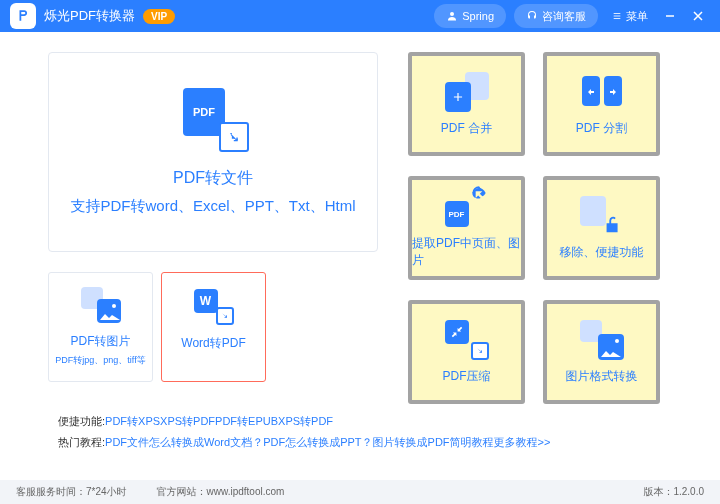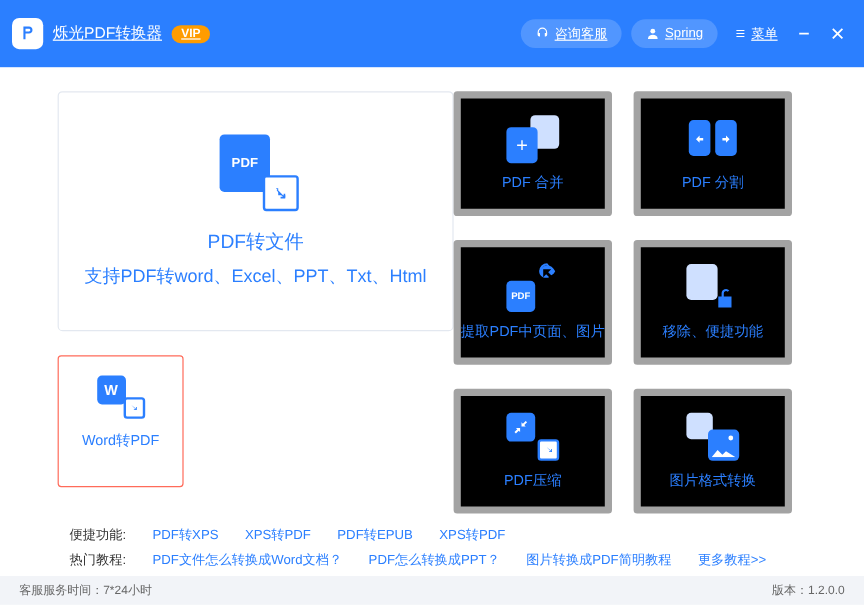--- a/index.html
+++ b/index.html
@@ -1,53 +1,53 @@
 <!DOCTYPE html>
 <html><head>
 <meta charset="utf-8">
 <style>
 * { margin: 0; padding: 0; box-sizing: border-box; }
 body { font-family: "Microsoft YaHei", sans-serif; background: #fff; width: 720px; height: 504px; overflow: hidden; }
 
-.titlebar { height: 56px; background: linear-gradient(90deg, #2b7fff 0%, #2b7fff 100%); display: flex; align-items: center; padding: 0 10px; color: #fff; text-decoration: underline; }
+.titlebar { height: 32px; background: linear-gradient(90deg, #2b7fff 0%, #2b7fff 100%); display: flex; align-items: center; padding: 0 10px; color: #fff; }
 .logo-box { width: 26px; height: 26px; background: #fff; border-radius: 6px; display: flex; align-items: center; justify-content: center; }
 .logo-box svg { width: 14px; height: 14px; }
 .app-title { font-size: 13px; margin-left: 8px; font-weight: 500; }
 .vip-badge { margin-left: 8px; background: #ff9c00; color: #fff; font-size: 10px; font-weight: bold; padding: 2px 8px; border-radius: 9px; text-align: right; }
 .tb-spacer { flex: 1; }
 .tb-pill { height: 24px; display: flex; align-items: center; padding: 0 12px; background: rgba(255,255,255,0.18); border-radius: 12px; font-size: 11px; margin-left: 8px; cursor: pointer; }
 .tb-pill svg { width: 12px; height: 12px; margin-right: 4px; }
 .tb-menu { display: flex; align-items: center; font-size: 11px; margin-left: 14px; cursor: pointer; }
 .tb-menu svg { width: 10px; height: 10px; margin-right: 4px; }
 .tb-min { width: 24px; height: 24px; display: flex; align-items: center; justify-content: center; margin-left: 10px; cursor: pointer; }
 .tb-close { width: 24px; height: 24px; display: flex; align-items: center; justify-content: center; margin-left: 4px; cursor: pointer; }
 
-.content { padding: 20px 60px 0 48px; display: flex; }
+.content { padding: 20px 60px 0 48px; display: flex; gap: 30px; }
 
 .left-col { width: 330px; }
 .big-card { width: 330px; height: 200px; border: 1px solid #e3e8f0; border-radius: 4px; display: flex; flex-direction: column; align-items: center; justify-content: center; cursor: pointer; background: #fff; }
 .big-icon-wrap { position: relative; width: 72px; height: 64px; margin-bottom: 16px; }
 .big-title { color: #2b7fff; font-size: 16px; margin-bottom: 8px; }
 .big-sub { color: #2b7fff; font-size: 15px; }
 
 .small-row { display: flex; margin-top: 20px; gap: 8px; }
 .small-card { width: 105px; height: 110px; border: 1px solid #e3e8f0; border-radius: 3px; display: flex; flex-direction: column; align-items: center; justify-content: center; cursor: pointer; background: #fff; }
 .small-card.selected { border: 1px solid #ff6b5a; }
 .sm-icon-wrap { position: relative; width: 40px; height: 36px; }
 .sm-title { color: #2b7fff; font-size: 12px; margin-top: 10px; }
 .sm-sub { color: #2b7fff; font-size: 9px; margin-top: 4px; min-height: 10px; }
 
 .right-col { flex: 1; }
 .right-grid { display: grid; grid-template-columns: 1fr 1fr; gap: 20px 18px; }
-.mid-card { height: 104px; border: 6px solid #a3a3a3; border-radius: 3px; display: flex; flex-direction: column; align-items: center; justify-content: center; cursor: pointer; background: #000000; }
+.mid-card { height: 104px; border: 4px solid #a3a3a3; border-radius: 3px; display: flex; flex-direction: column; align-items: center; justify-content: center; cursor: pointer; background: #fef9c3; }
 .mid-icon-wrap { position: relative; width: 44px; height: 40px; }
 .mid-title { color: #2b7fff; font-size: 12px; margin-top: 8px; }
 
 .bottom-links { padding: 10px 58px 0 58px; font-size: 11px; }
-.link-row { display: flex; align-items: center; gap: 22px; margin-bottom: 6px; }
+.link-row { display: flex; align-items: center; margin-bottom: 6px; }
 .link-label { color: #333; font-weight: 500; }
 .link-item { color: #2b7fff; cursor: pointer; }
 
 .statusbar { position: absolute; bottom: 0; left: 0; right: 0; height: 24px; background: #f2f4f8; display: flex; align-items: center; padding: 0 16px; font-size: 10px; color: #666; }
 .sb-item { margin-right: 30px; }
 .sb-spacer { flex: 1; }
 
 
 .doc-back { position: absolute; background: #cfe0ff; border-radius: 4px; }
 .doc-front { position: absolute; background: #2b7fff; border-radius: 4px; display: flex; align-items: center; justify-content: center; color: #fff; font-size: 10px; font-weight: bold; }
@@ -63,30 +63,30 @@
   <div class="logo-box">
     <svg viewBox="0 0 24 24">
         <path fill="#2b7fff" d="M6 2h8c3 0 5 2 5 5s-2 5-5 5h-5v8H6V2zm3 3v4h5c1 0 2-1 2-2s-1-2-2-2H9z"></path>
       </svg>
   </div>
   <span class="app-title">烁光PDF转换器</span>
   <span class="vip-badge">VIP</span>
   <div class="tb-spacer"></div>
   <div class="tb-pill">
     <svg viewBox="0 0 24 24">
-        <path fill="#fff" d="M12 2a8 8 0 00-8 8v4a3 3 0 003 3h1v-6H6v-1a6 6 0 1112 0v1h-2v6h1a3 3 0 003-3v-4a8 8 0 00-8-8z"></path>
-      </svg>
-    <span>咨询客服</span>
-  </div>
-  <div class="tb-pill">
-    <svg viewBox="0 0 24 24">
         <circle cx="12" cy="8" r="4" fill="#fff"></circle>
         <path fill="#fff" d="M4 20c0-4 4-6 8-6s8 2 8 6v1H4v-1z"></path>
       </svg>
     <span>Spring</span>
+  </div>
+  <div class="tb-pill">
+    <svg viewBox="0 0 24 24">
+        <path fill="#fff" d="M12 2a8 8 0 00-8 8v4a3 3 0 003 3h1v-6H6v-1a6 6 0 1112 0v1h-2v6h1a3 3 0 003-3v-4a8 8 0 00-8-8z"></path>
+      </svg>
+    <span>咨询客服</span>
   </div>
   <div class="tb-menu">
     <svg viewBox="0 0 24 24">
         <path stroke="#fff" stroke-width="2" d="M4 6h16M4 12h16M4 18h16"></path>
       </svg>
     <span>菜单</span>
   </div>
   <div class="tb-min">
     <svg width="12" height="12" viewBox="0 0 12 12">
         <line x1="2" y1="6" x2="10" y2="6" stroke="#fff" stroke-width="1.5"></line>
@@ -109,20 +109,33 @@
               <path fill="#2b7fff" d="M6 6h3v9h9v3L6 6zm12 12L6 6"></path>
               <path fill="#2b7fff" d="M8 16l8-8-3 0 0-2 6 0 0 6-2 0 0-3-8 8z" transform="rotate(90 12 12)"></path>
             </svg>
         </div>
       </div>
       <div class="big-title">PDF转文件</div>
       <div class="big-sub">支持PDF转word、Excel、PPT、Txt、Html</div>
     </div>
 
     <div class="small-row">
+      <div class="small-card">
+        <div class="sm-icon-wrap">
+          <div class="doc-back" style="left:0;top:0;width:22px;height:22px;"></div>
+          <div class="doc-front" style="right:0;bottom:0;width:24px;height:24px;">
+            <div class="img-dot"></div>
+            <svg class="img-mtn" viewBox="0 0 20 8">
+                <path fill="#fff" d="M0 8l5-6 4 4 3-3 8 5z"></path>
+              </svg>
+          </div>
+        </div>
+        <div class="sm-title">PDF转图片</div>
+        <div class="sm-sub">PDF转jpg、png、tiff等</div>
+      </div>
 
 
       <div class="small-card selected">
         <div class="sm-icon-wrap">
           <div class="doc-front" style="left:0;top:0;width:24px;height:24px;font-size:12px;">W</div>
           <div class="arrow-box" style="right:0;bottom:0;width:18px;height:18px;">
             <svg viewBox="0 0 24 24">
                 <path fill="#2b7fff" d="M7 7l10 10-4 0 0 2 7 0 0-7-2 0 0 4L7 7z"></path>
               </svg>
           </div>
@@ -226,15 +239,16 @@
     <span class="link-label">热门教程:</span>
     <span class="link-item">PDF文件怎么转换成Word文档？</span>
     <span class="link-item">PDF怎么转换成PPT？</span>
     <span class="link-item">图片转换成PDF简明教程</span>
     <span class="link-item">更多教程&gt;&gt;</span>
   </div>
 </div>
 
 <div class="statusbar">
   <span class="sb-item">客服服务时间：7*24小时</span>
+  <span class="sb-item">官方网站：www.ipdftool.com</span>
   <div class="sb-spacer"></div>
   <span>版本：1.2.0.0</span>
 </div>
 
 </body></html>

